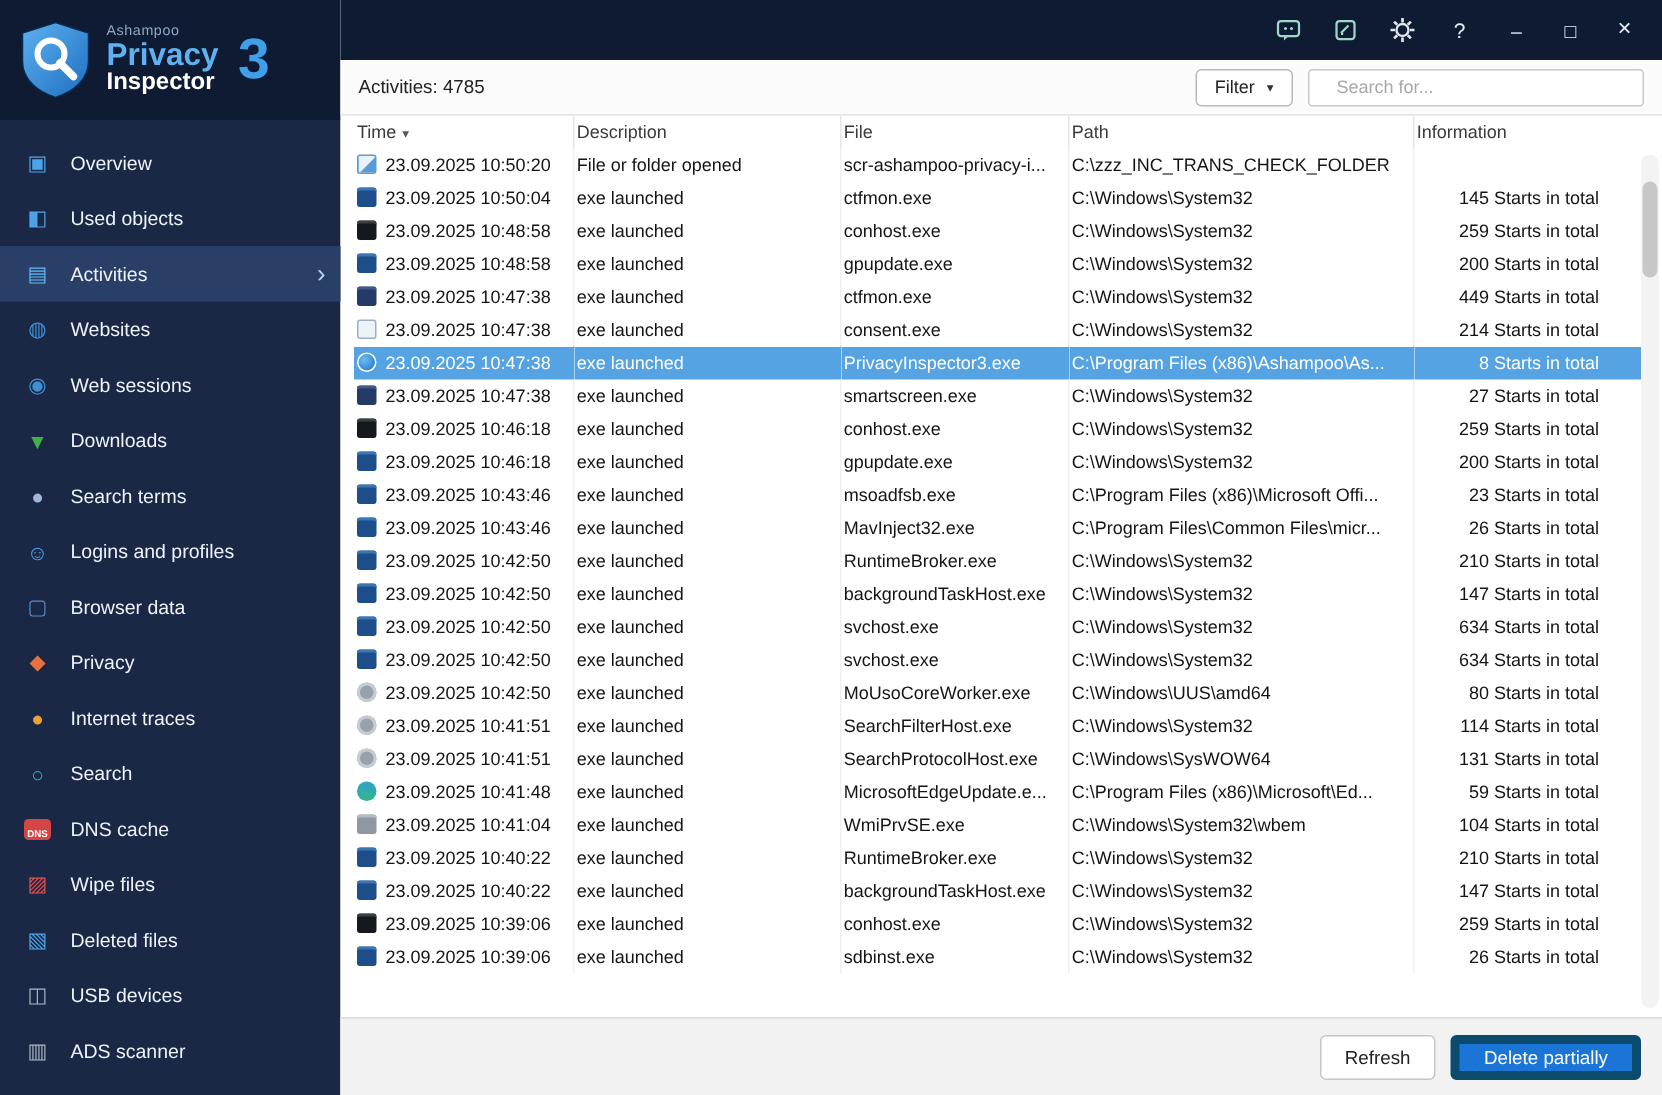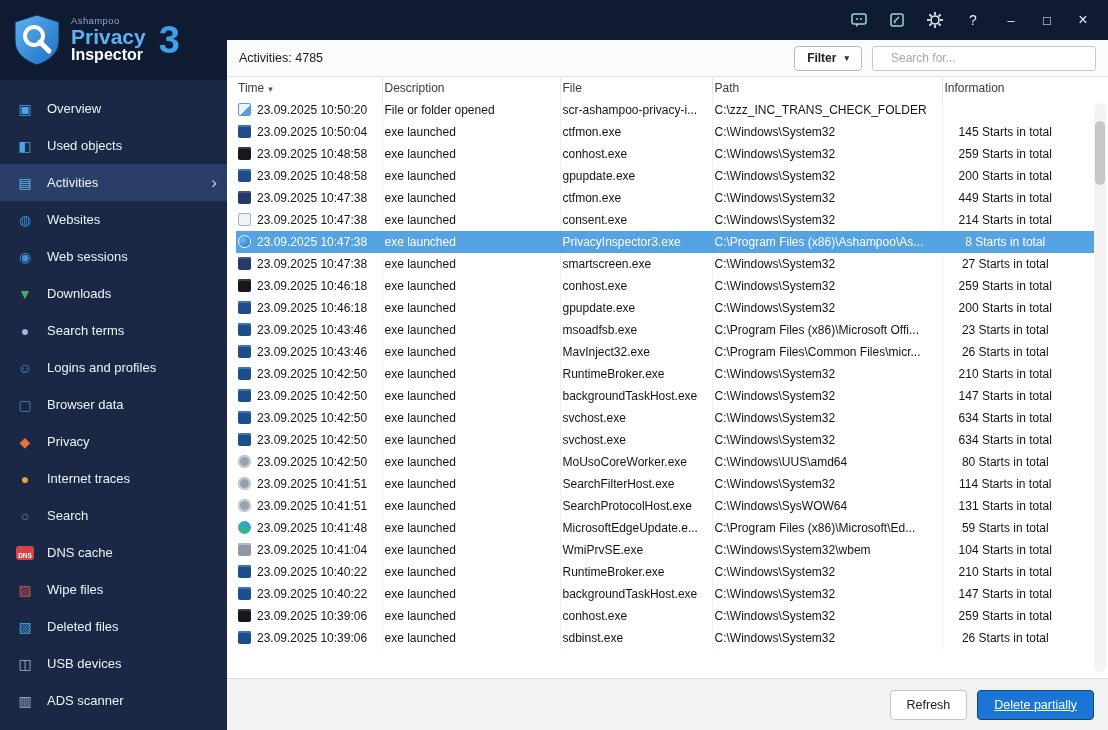--- a/index.html
+++ b/index.html
@@ -26,54 +26,54 @@
 
   
   .main { flex:1; display:flex; flex-direction:column; min-width:0; background:#fff; }
   .titlebar { height:40px; flex:0 0 40px; background:#0e1b33; display:flex; align-items:center; justify-content:flex-end; }
   .tb-btn { width:30px; height:28px; display:flex; align-items:center; justify-content:center; color:#e8edf4; font-size:14px; cursor:pointer; margin-right:8px; }
   .tb-btn.win { font-size:13px; margin-right:6px; }
   .tb-btn.close { margin-right:10px; font-size:16px; }
 
   .toolbar { height:37px; flex:0 0 37px; display:flex; align-items:center; padding:0 12px; gap:10px; background:#fbfbfb; border-bottom:1px solid #e4e4e4; }
   .activities-count { font-size:12.5px; color:#222; margin-right:auto; }
-  .filter-btn { height:25px; background:#fff; border:1px solid #b9b9b9; border-radius:4px; padding:0 12px; font-size:12px; color:#222; display:flex; align-items:center; gap:8px; cursor:pointer;font-weight:bold; }
+  .filter-btn { height:25px; background:#fff; border:1px solid #b9b9b9; border-radius:4px; padding:0 12px; font-size:12px; color:#222; display:flex; align-items:center; gap:8px; cursor:pointer; }
   .filter-caret { font-size:9px; color:#333; }
   .search-input { width:224px; height:25px; border:1px solid #c9c9c9; border-radius:3px; padding:0 18px; font-size:12px; color:#444; background:#fff; }
   .search-input::placeholder { color:#a8a8a8; }
 
   .table-area { flex:1; position:relative; overflow:hidden; }
   table { border-collapse:collapse; table-layout:fixed; width:858px; margin-left:9px; font-size:12px; }
   col.c-time { width:146px; } col.c-desc { width:178px; } col.c-file { width:152px; } col.c-path { width:230px; } col.c-info { width:152px; }
   th { text-align:left; font-weight:normal; color:#3a3a3a; height:22px; padding:0 6px 0 2px; border-right:1px solid #e6e6e6; white-space:nowrap; overflow:hidden; cursor:pointer; }
   th:last-child { border-right:none; }
   td { height:22px; padding:0 6px 0 2px; white-space:nowrap; overflow:hidden; color:#141414; border-right:1px solid #f0f0f0; }
   td:last-child { border-right:none; }
-  td.info { text-align:center; padding-right:28px; }
+  td.info { text-align:right; padding-right:28px; }
   tr.selected td { background:#55a3e3; color:#fff; border-right-color:#55a3e3; }
   .sort-caret { font-size:9px; color:#555; margin-left:4px; }
 
   .ri { display:inline-block; width:13px; height:13px; border-radius:2px; margin-right:6px; vertical-align:-2px; }
   .ri-doc-blue { background:linear-gradient(135deg,#eaf2fb 55%,#5b9bd5 55%); border:1px solid #5b9bd5; }
   .ri-win-blue { background:#1d4e89; box-shadow:inset 0 2px 0 #3a75b5; }
   .ri-win-black { background:#15181c; box-shadow:inset 0 2px 0 #3a3f46; }
   .ri-win-dark { background:#253a66; box-shadow:inset 0 2px 0 #44598a; }
   .ri-win-light { background:#eef3f8; border:1px solid #9fb0c2; }
   .ri-app-logo { background:radial-gradient(circle at 35% 35%,#6cbdf5,#1f6ec4); border-radius:50%; border:1px solid #fff; }
   .ri-gear-gray { background:#98a2ad; border-radius:50%; box-shadow:inset 0 0 0 2px #c6ccd3; }
   .ri-globe-green { background:conic-gradient(#2fa3c9,#35b58a,#2fa3c9); border-radius:50%; }
   .ri-tool-gray { background:#8e98a4; box-shadow:inset 0 2px 0 #b3bbc4; }
 
   .vscroll { position:absolute; right:2px; top:26px; bottom:6px; width:12px; background:#f3f3f3; border-radius:6px; }
   .vthumb { position:absolute; left:1px; top:18px; width:10px; height:64px; background:#c7c7c7; border-radius:5px; cursor:pointer; }
 
   .footer { height:52px; flex:0 0 52px; background:#f2f2f2; border-top:1px solid #dcdcdc; display:flex; align-items:center; justify-content:flex-end; gap:10px; padding-right:14px; }
   .btn { height:30px; padding:0 16px; font-size:12.5px; border-radius:4px; cursor:pointer; font-family:inherit;text-align:center; }
   .btn-refresh { background:#fff; border:1px solid #c6c6c6; color:#222; }
-  .btn-delete { background:#1b75d6; border:1px solid #0c4a6e; color:#fff;text-decoration:underline; }
+  .btn-delete { background:#1b75d6; border:6px solid #0c4a6e; color:#fff; }
 </style>
 </head>
 <body>
 
 <div class="app">
 
   <aside class="sidebar">
     <div class="logo">
       <svg class="logo-shield" width="54" height="54" viewBox="0 0 54 54">
         <defs>

